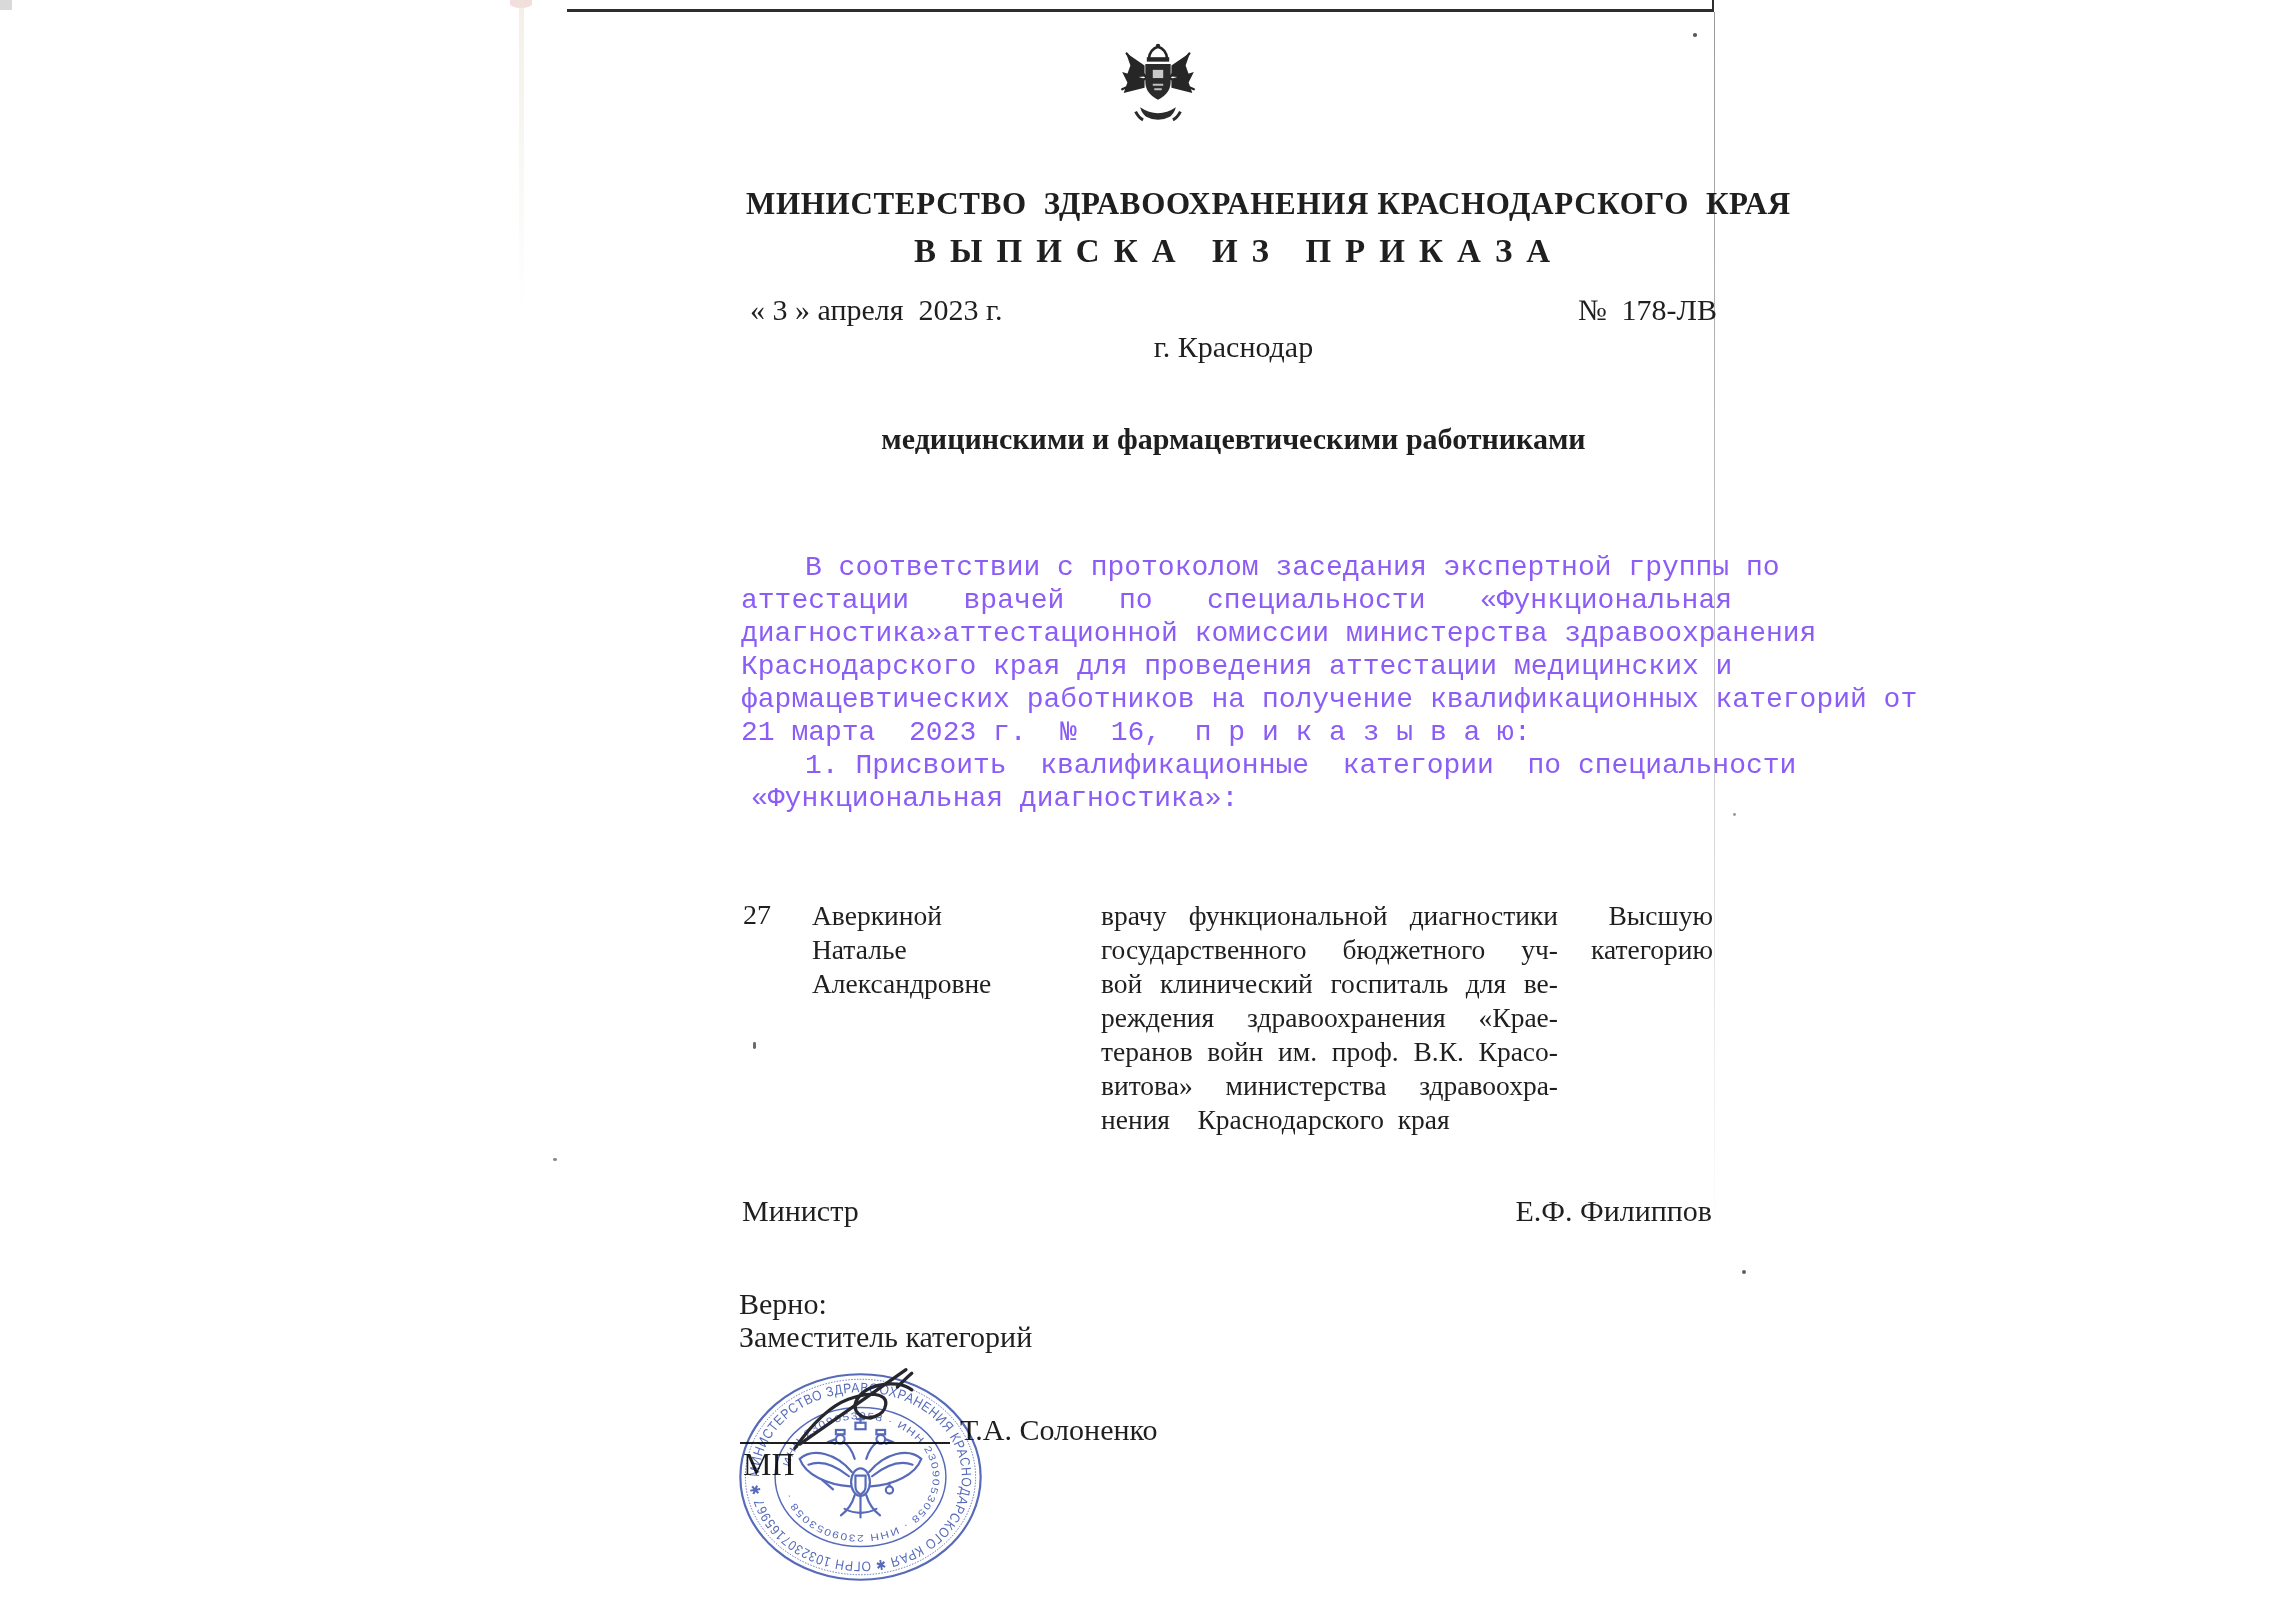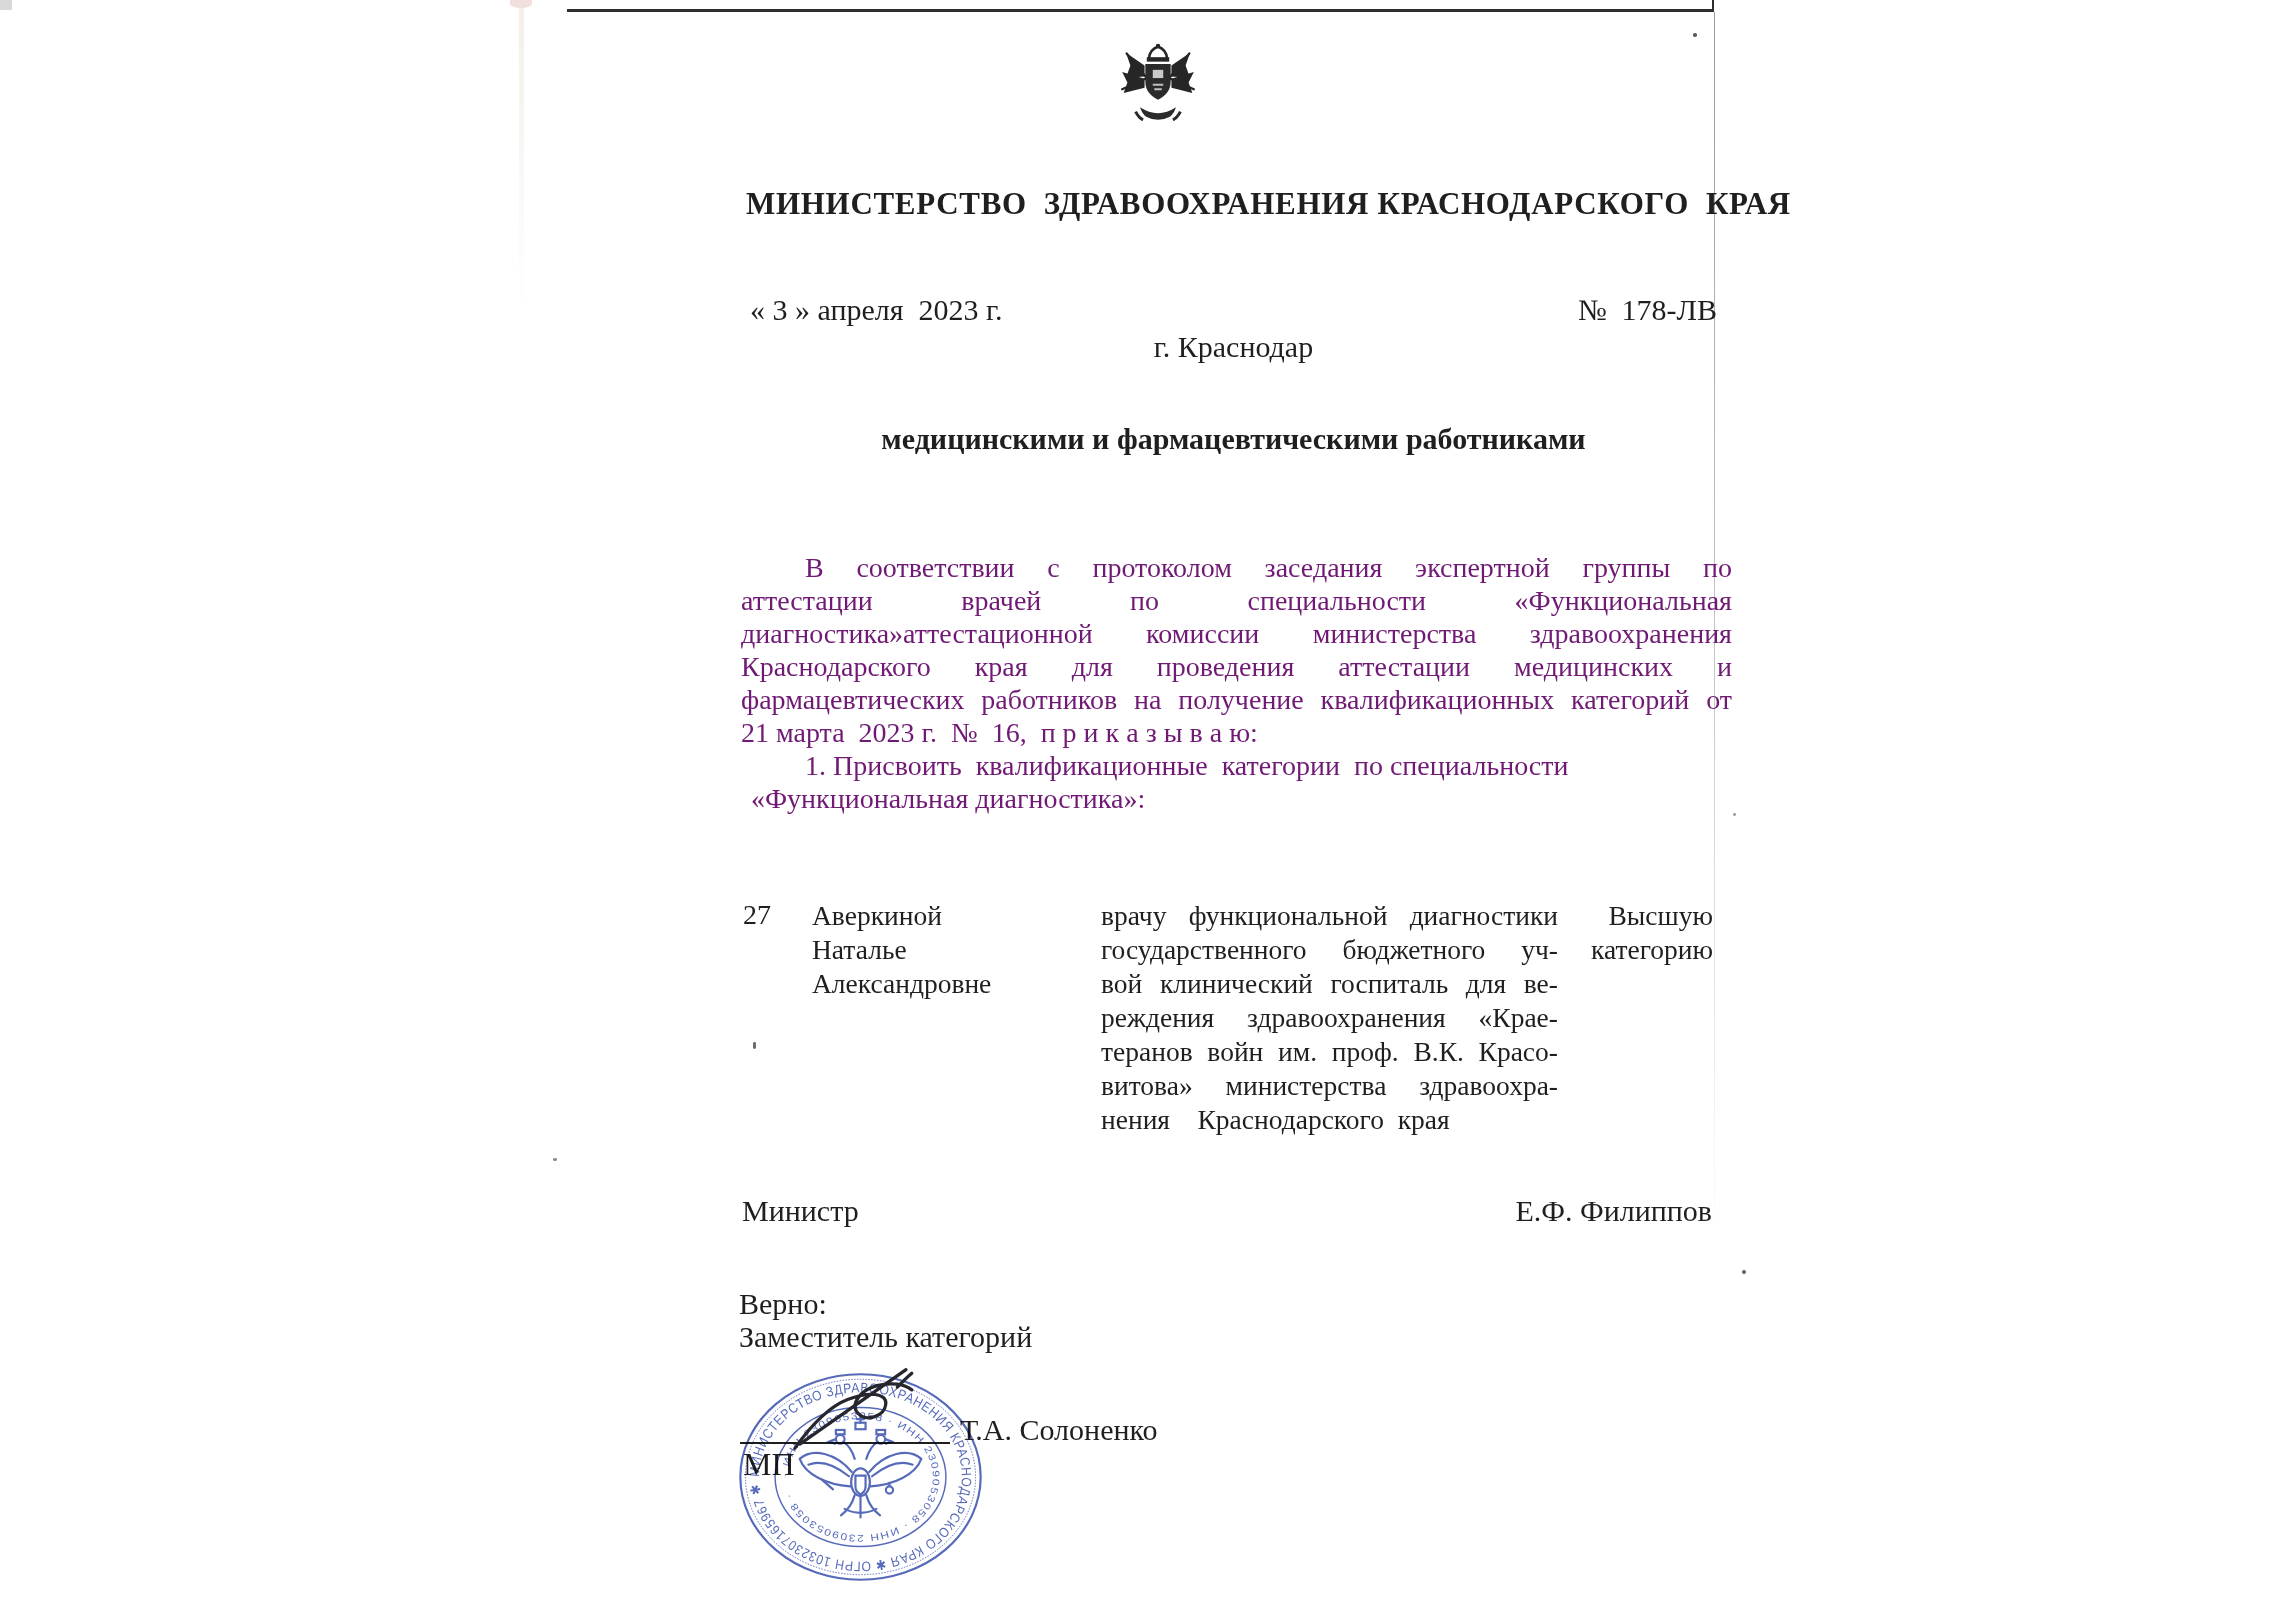--- a/index.html
+++ b/index.html
@@ -21,21 +21,21 @@
   .speck{border-radius:50%;}
   
   .center-col{left:746px;width:975px;text-align:center;}
   #ministry-line{top:186px;font-size:31px;font-weight:700;letter-spacing:0.7px;white-space:pre;}
   #doc-type-line{top:233px;font-size:33px;font-weight:700;letter-spacing:2.9px;white-space:pre;}
   #date-line{left:750px;top:293px;font-size:30px;white-space:pre;}
   #number-line{left:1578px;top:293px;font-size:30px;white-space:pre;}
   #city-line{top:330px;font-size:30px;}
   #title-block{top:420px;font-size:30px;font-weight:700;line-height:37px;}
   
-  #body-block{left:741px;top:551px;width:991px;font-size:28px;line-height:33px;color:#701a75;}
+  #body-block{left:741px;top:551px;width:991px;font-size:28px;line-height:33px;color:#8b5cf6;font-family:Liberation Mono, monospace;}
   .jline{text-align:justify;text-align-last:justify;white-space:nowrap;}
   .pline{white-space:pre;}
   .ind{text-indent:64px;}
   .ind-sm{padding-left:10px;}
   
   #col-num{left:743px;top:899px;font-size:28px;}
   #col-name{left:812px;top:899px;width:217px;font-size:27.5px;line-height:34px;}
   #col-pos{left:1101px;top:899px;width:457px;font-size:27.5px;line-height:34px;}
   #col-cat{left:1580px;top:899px;width:133px;font-size:27.5px;line-height:34px;text-align:right;}
   
@@ -89,20 +89,21 @@
       </g>
       <path d="M35,28 h34 v24 c0,13 -9,20 -17,24 c-8,-4 -17,-11 -17,-24 Z" fill="#2b2b2b"></path>
       <rect x="45" y="36" width="14" height="11" fill="#ffffff" opacity="0.75"></rect>
       <path d="M45,56 h14 M47,62 h10" stroke="#ffffff" stroke-width="2.5" opacity="0.7"></path>
       <path d="M28,86 q24,16 48,0 q-3,10 -9,13 q-15,8 -30,0 q-6,-3 -9,-13" fill="#2b2b2b"></path>
       <path d="M22,92 q4,8 10,11 M82,92 q-4,8 -10,11" stroke="#2b2b2b" stroke-width="4" fill="none"></path>
     </svg>
   </div>
 
   <div class="abs center-col" id="ministry-line">МИНИСТЕРСТВО  ЗДРАВООХРАНЕНИЯ КРАСНОДАРСКОГО  КРАЯ</div>
+  <div class="abs center-col" id="doc-type-line">В Ы П И С К А   И З   П Р И К А З А</div>
   <div class="abs" id="date-line">« 3 » апреля  2023 г.</div>
   <div class="abs" id="number-line">№  178-ЛВ</div>
   <div class="abs center-col" id="city-line">г. Краснодар</div>
 
   <div class="abs center-col" id="title-block">
     <div>медицинскими и фармацевтическими работниками</div>
   </div>
 
   <div class="abs" id="body-block">
     <div class="jline ind">В соответствии с протоколом заседания экспертной группы по</div>

